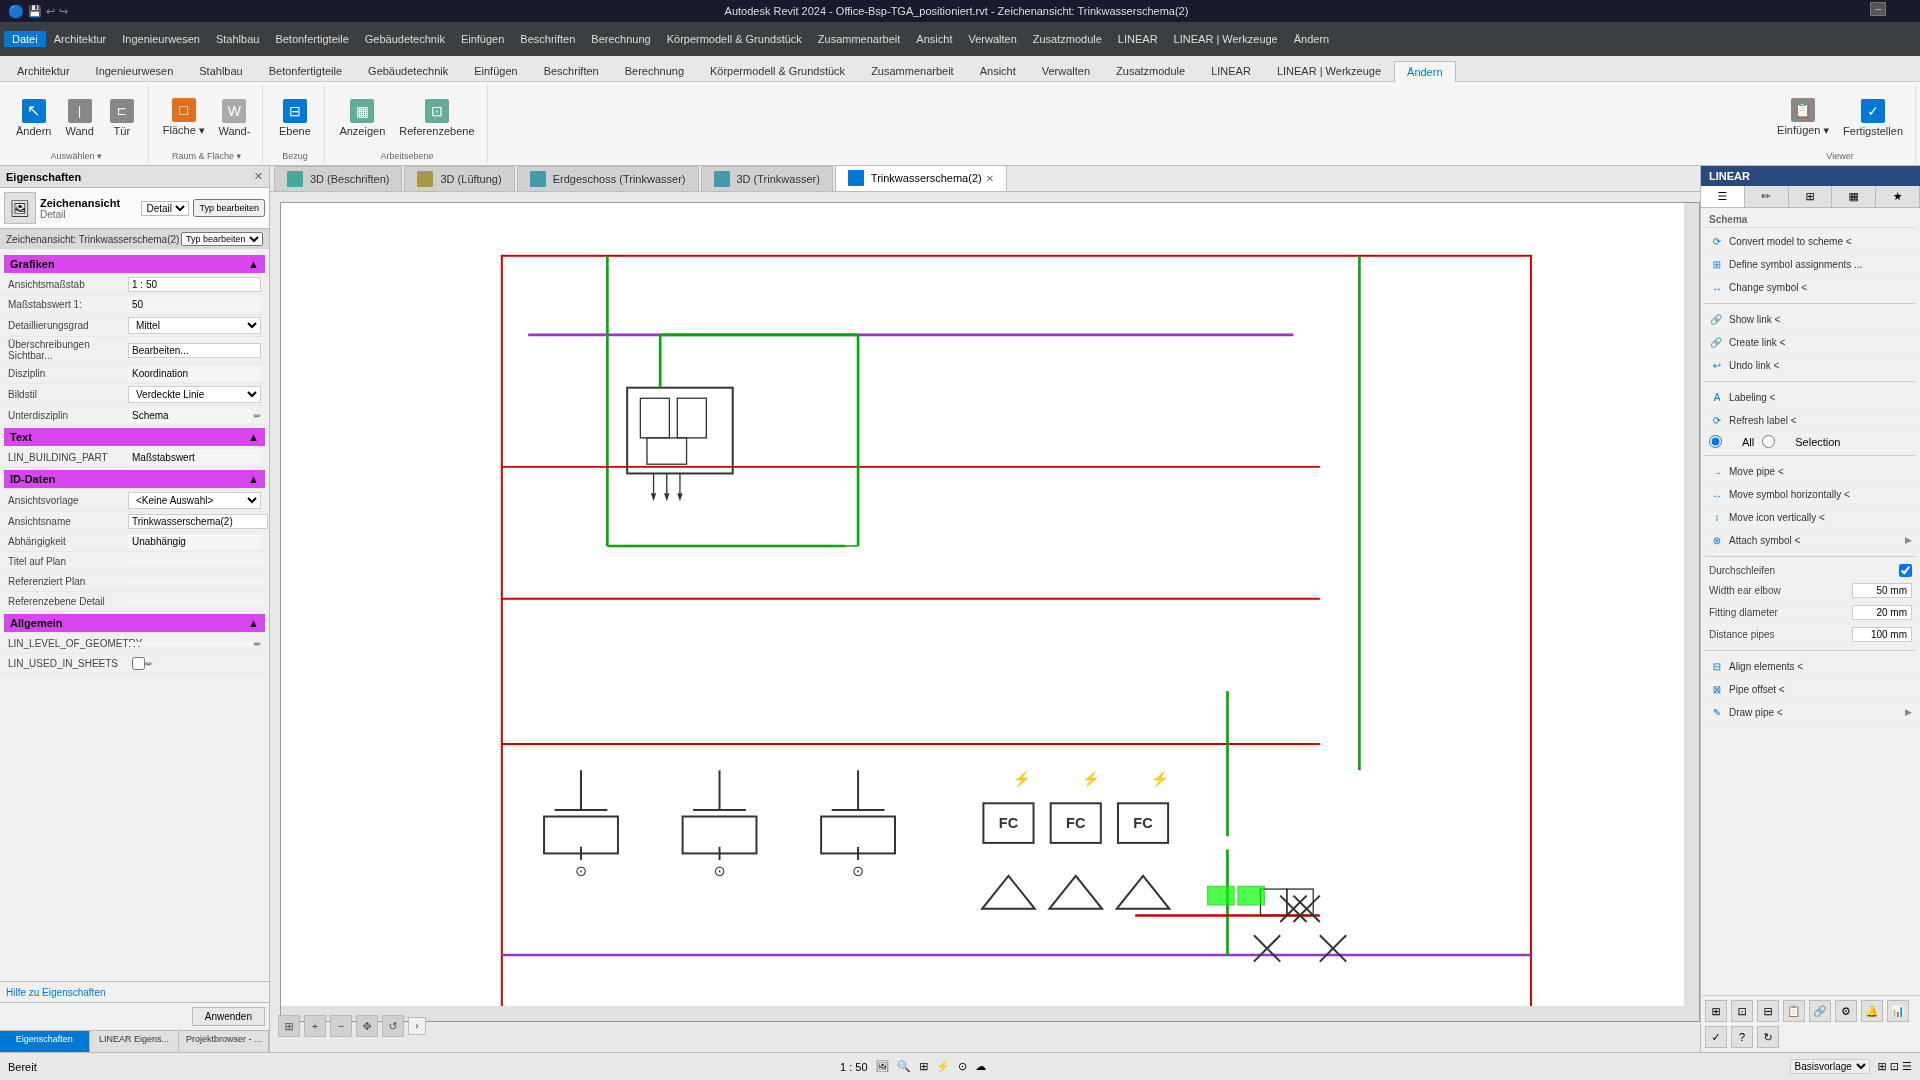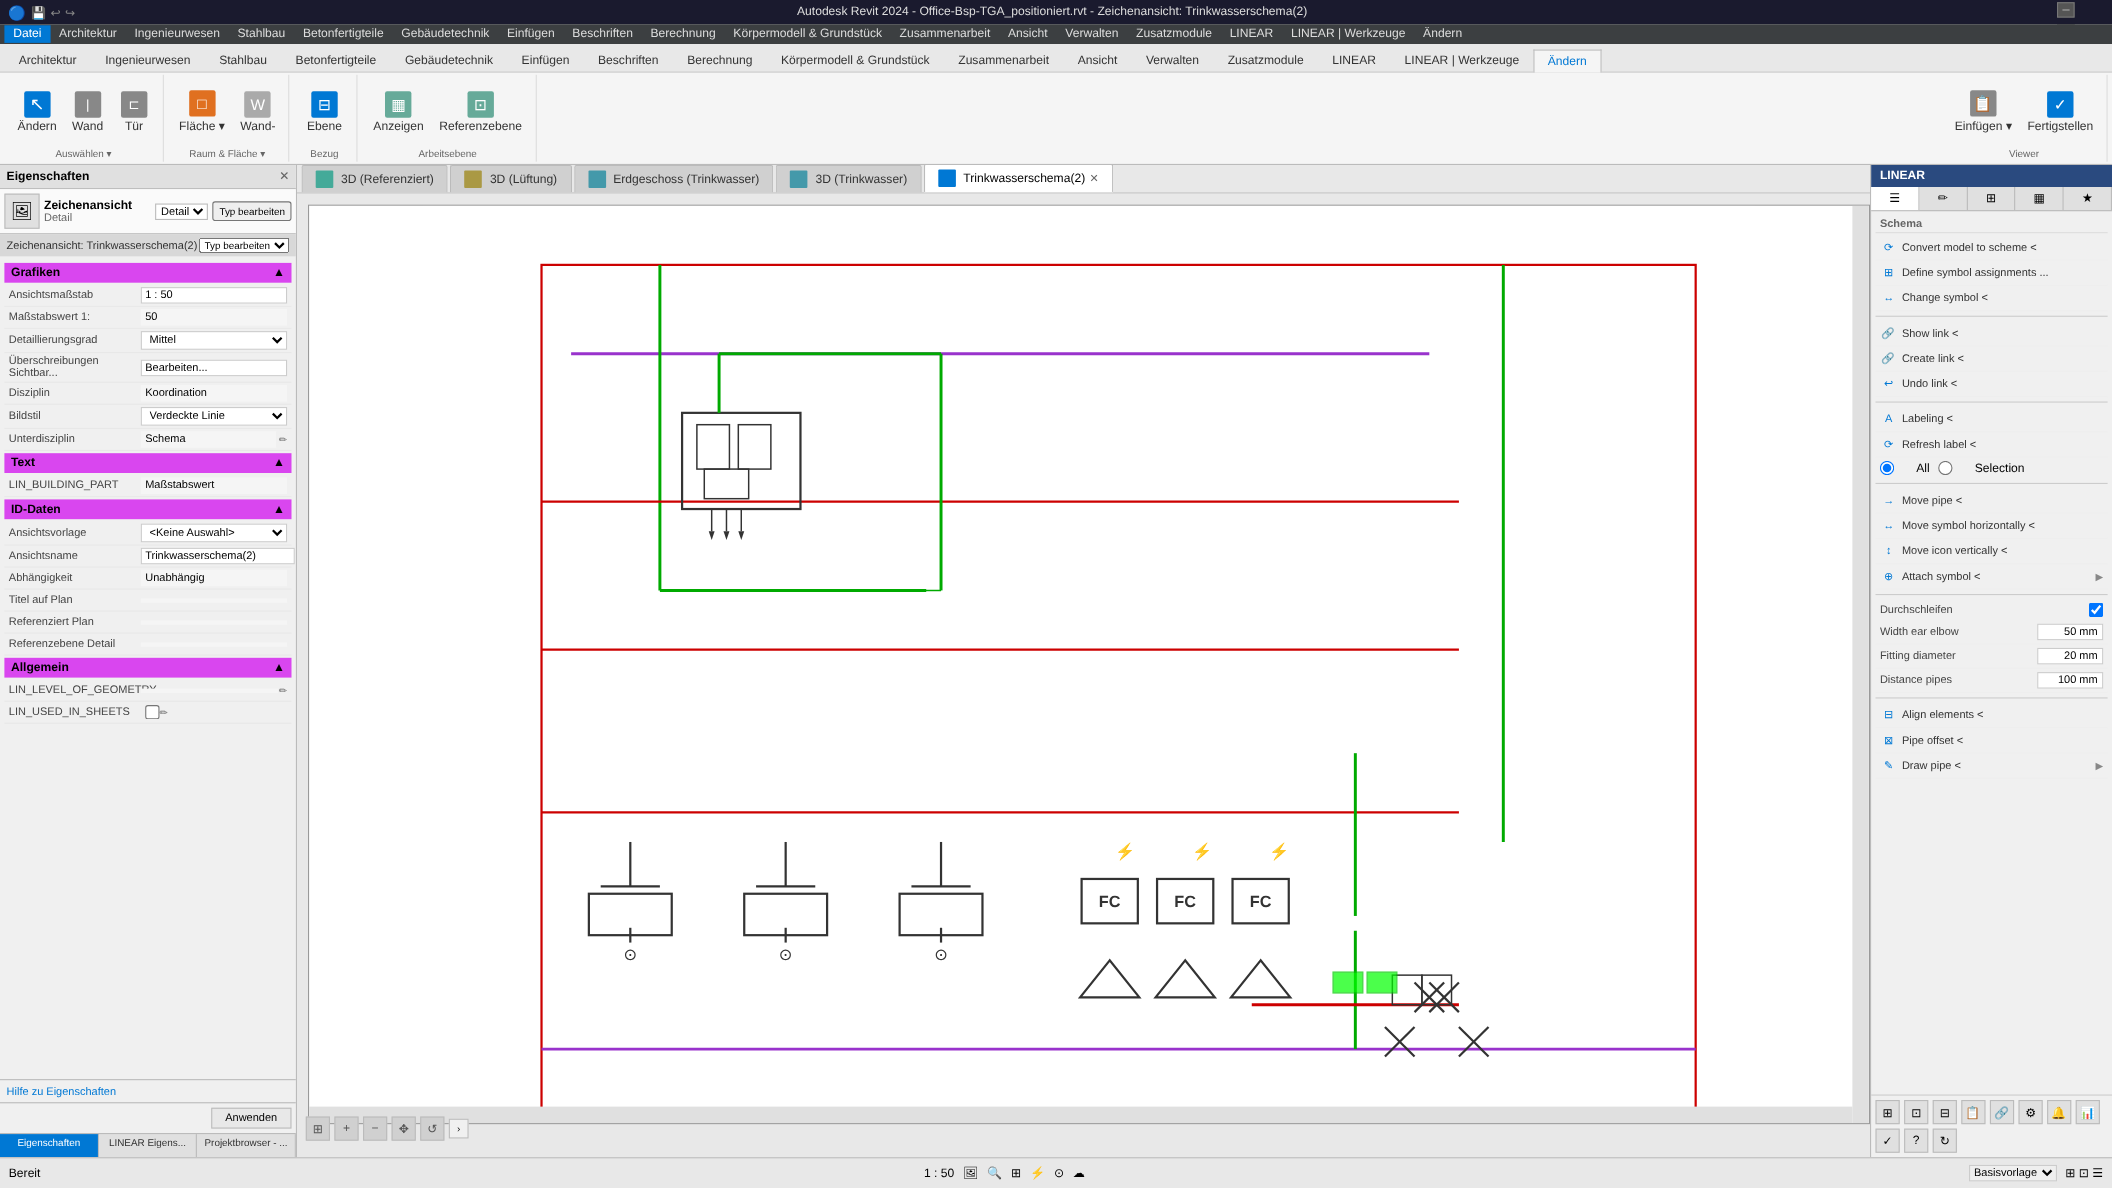--- a/index.html
+++ b/index.html
@@ -5,21 +5,21 @@
     * { box-sizing: border-box; margin: 0; padding: 0; font-family: 'Segoe UI', Arial, sans-serif; font-size: 11px; }
     body { width: 1920px; height: 1080px; overflow: hidden; background: #f0f0f0; display: flex; flex-direction: column; }
 
     
     .titlebar { height: 22px; background: #1a1a2e; display: flex; align-items: center; justify-content: space-between; padding: 0 8px; color: #ccc; font-size: 11px; flex-shrink: 0; }
     .titlebar-center { flex: 1; text-align: center; color: #ddd; }
     .titlebar-right { display: flex; gap: 6px; align-items: center; flex-direction: column; }
     .titlebar-btn { width: 16px; height: 14px; background: #555; border: 1px solid #777; cursor: pointer; display: flex; align-items: center; justify-content: center; color: #ccc; font-size: 9px; }
 
     
-    .menubar { height: 18px; background: #3c3f41; display: flex; align-items: center; padding: 0 4px; flex-shrink: 0; }
+    .menubar { height: 34px; background: #3c3f41; display: flex; align-items: center; padding: 0 4px; flex-shrink: 0; }
     .menubar-item { padding: 2px 8px; color: #ddd; cursor: pointer; font-size: 11px; }
     .menubar-item.active { background: #0078d4; color: white; }
 
     
     .ribbon { height: 110px; background: #f5f5f5; border-bottom: 1px solid #bbb; display: flex; flex-direction: column; flex-shrink: 0; }
     .ribbon-tabs { height: 26px; background: #e8e8e8; display: flex; align-items: flex-end; border-bottom: 1px solid #ccc; padding-left: 4px; }
     .ribbon-tab { padding: 4px 12px; cursor: pointer; font-size: 11px; color: #333; border-top: 1px solid transparent; border-left: 1px solid transparent; border-right: 1px solid transparent; }
     .ribbon-tab.active { background: #f5f5f5; border-color: #bbb; border-bottom: none; color: #0078d4; margin-bottom: -1px; }
     .ribbon-content { flex: 1; display: flex; align-items: stretch; padding: 2px 4px; gap: 2px; overflow: hidden; }
     .ribbon-group { display: flex; flex-direction: column; align-items: center; border-right: 1px solid #ddd; padding: 2px 6px; min-width: 60px; }
@@ -369,21 +369,21 @@
       <div class="props-bottom-tab">LINEAR Eigens...</div>
       <div class="props-bottom-tab">Projektbrowser - ...</div>
     </div>
   </div>
 
   <div style="flex:1;display:flex;flex-direction:column;overflow:hidden;">
 
     <div class="tab-bar">
       <div class="view-tab">
         <span class="view-icon arch"></span>
-        <span>3D (Referenziert)</span>
+        <span>3D (Beschriften)</span>
       </div>
       <div class="view-tab">
         <span class="view-icon mech"></span>
         <span>3D (Lüftung)</span>
       </div>
       <div class="view-tab">
         <span class="view-icon plumb"></span>
         <span>Erdgeschoss (Trinkwasser)</span>
       </div>
       <div class="view-tab">

